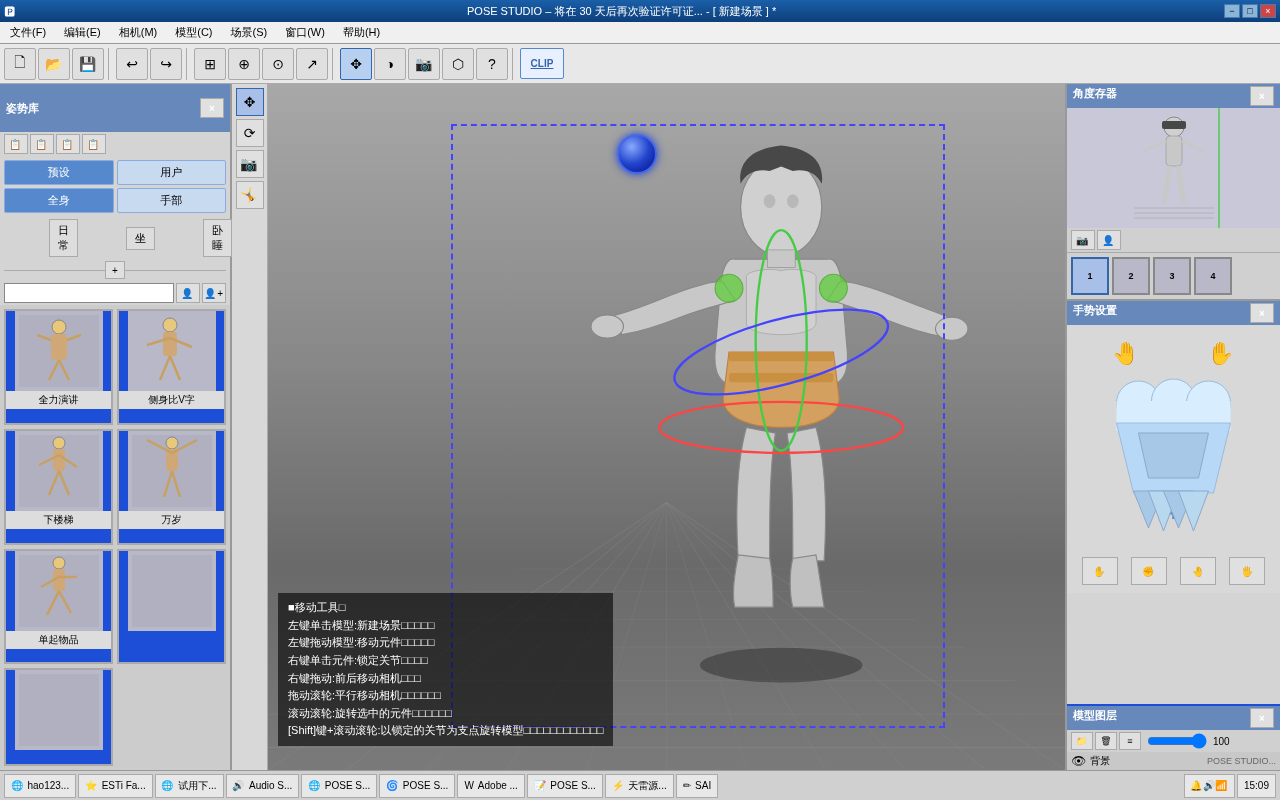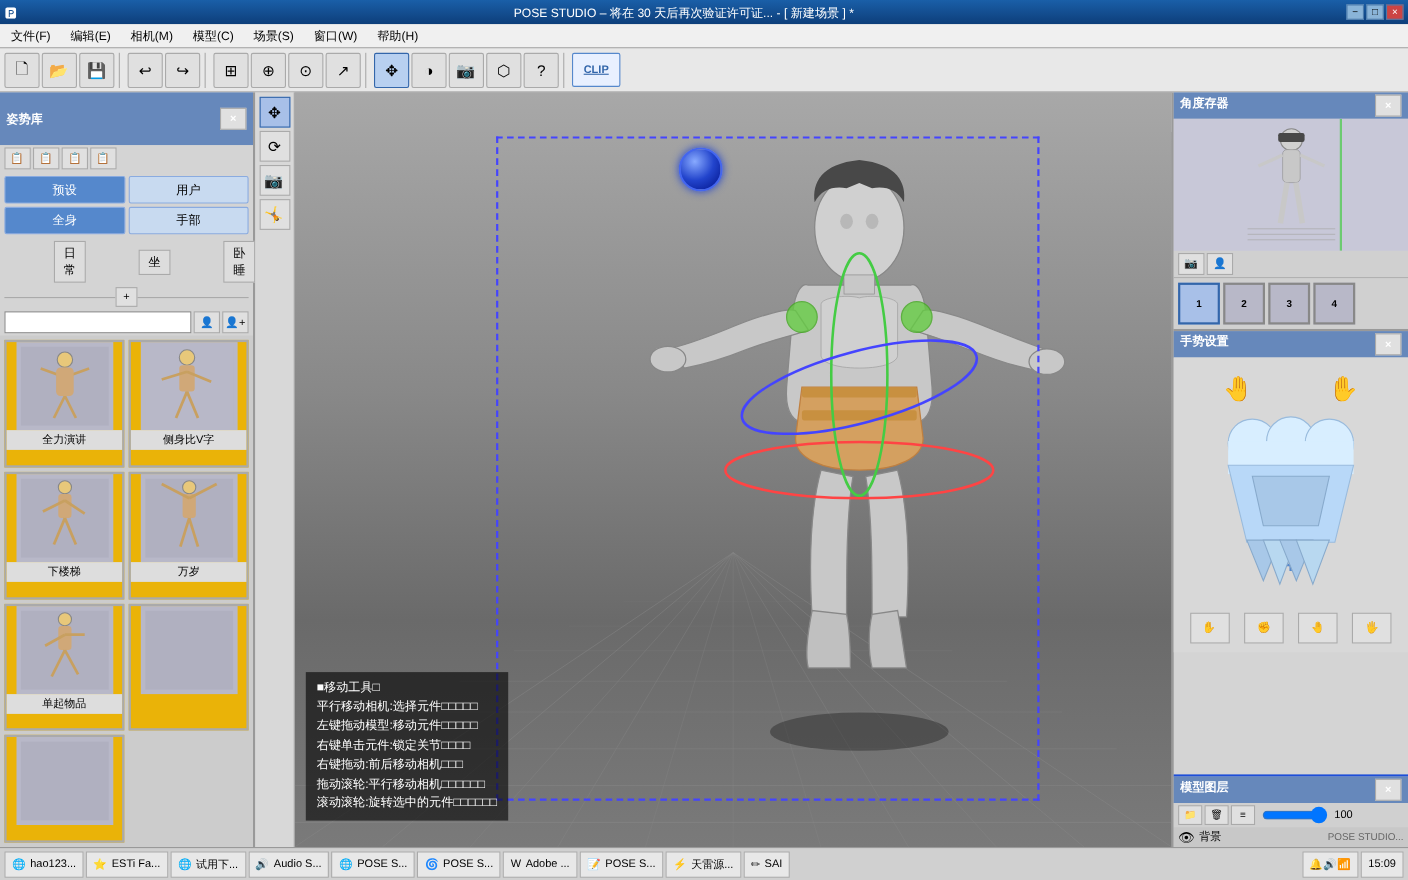--- a/index.html
+++ b/index.html
@@ -67,21 +67,21 @@
     
     #pose-search { display: flex; padding: 2px 4px; gap: 2px; }
     #pose-search input { flex: 1; height: 20px; border: 1px solid #888; padding: 0 4px; font-size: 11px; }
 
     #pose-grid {
       flex: 1; overflow-y: auto; padding: 4px;
       display: grid; grid-template-columns: 1fr 1fr; gap: 4px;
       background: #cccccc;
     }
     .pose-item {
-      background: #eab308; border: 2px solid #aaa; cursor: pointer;
+      background: #1d4ed8; border: 2px solid #aaa; cursor: pointer;
       display: flex; flex-direction: column; align-items: center;
     }
     .pose-item.selected { border-color: #3366aa; background: #c8d8f0; }
     .pose-thumb { width: 88px; height: 80px; background: #b8b8c8; display: flex; align-items: center; justify-content: center; overflow: hidden; }
     .pose-label { font-size: 10px; padding: 2px; text-align: center; width: 100%; background: #ddd; }
 
     
     #vert-toolbar {
       width: 36px; background: #d8d8d8; border-right: 1px solid #aaa;
       display: flex; flex-direction: column; align-items: center; padding: 4px 2px; gap: 3px;
@@ -508,26 +508,27 @@
 
         <ellipse cx="145" cy="200" rx="95" ry="28" fill="none" stroke="#4444ff" stroke-width="2" transform="rotate(-15, 145, 200)"></ellipse>
       </svg>
 
       <div style="position:absolute; top:50px; left:50%; margin-left:-50px; width:40px; height:40px; border-radius:50%; background:radial-gradient(circle at 35% 30%, #88aaff, #2244cc, #001188); border:2px solid #4466ee; box-shadow:0 0 8px #2244cc;"></div>
 
       <div class="dashed-box" style="top:40px; left:23%; width:62%; height:88%;"></div>
 
       <div id="info-overlay">
         <div>■移动工具□</div>
-        <div>平行移动相机:选择元件□□□□□</div>
+        <div>左键单击模型:新建场景□□□□□</div>
         <div>左键拖动模型:移动元件□□□□□</div>
         <div>右键单击元件:锁定关节□□□□</div>
         <div>右键拖动:前后移动相机□□□</div>
         <div>拖动滚轮:平行移动相机□□□□□□</div>
         <div>滚动滚轮:旋转选中的元件□□□□□□</div>
+        <div>[Shift]键+滚动滚轮:以锁定的关节为支点旋转模型□□□□□□□□□□□□</div>
       </div>
     </div>
   </div>
 
   <div id="right-panel">
 
     <div id="angle-panel">
       <div id="angle-header">
         <span>角度存器</span>
         <div class="small-btn">×</div>

